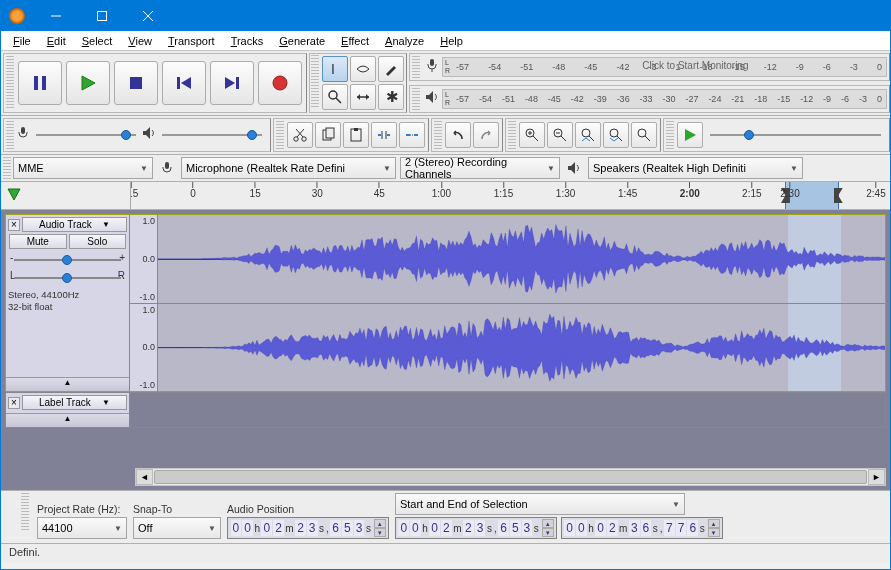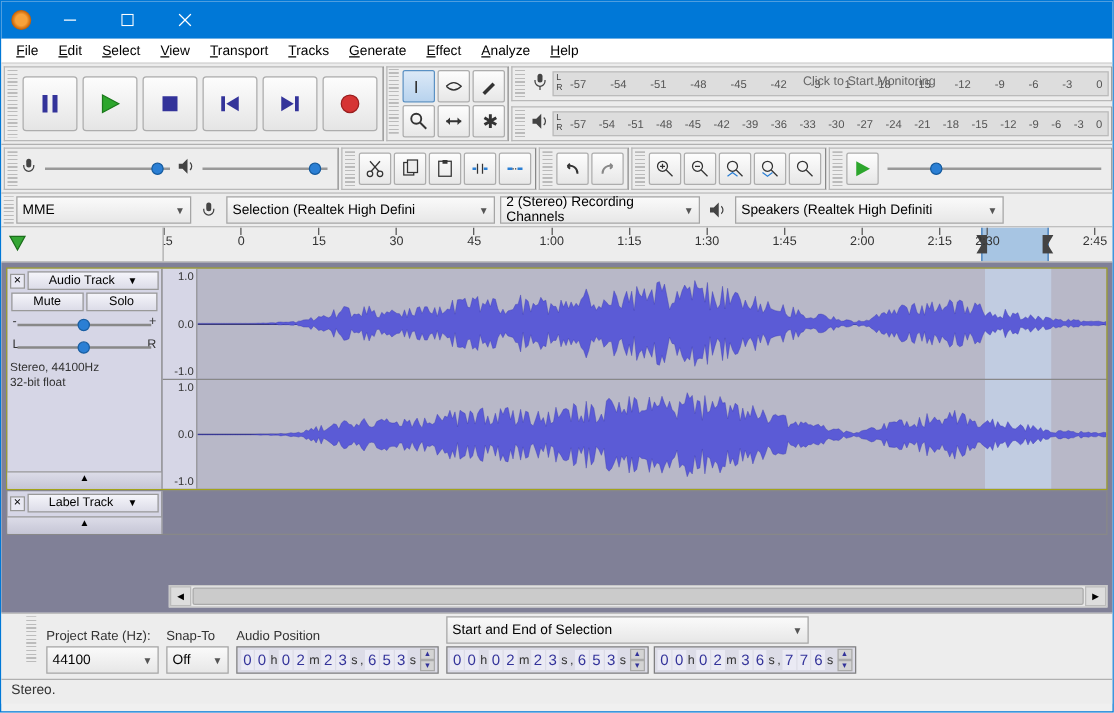--- a/index.html
+++ b/index.html
@@ -410,21 +410,21 @@
       <span>MME</span>
       <span class="arrow">▼</span>
     </div>
   <span class="mic-icon">
       <svg width="14" height="14">
         <rect x="5" y="1" width="4" height="7" rx="2" fill="#444"></rect>
         <path d="M3 6 v1 a4 4 0 0 0 8 0 v-1" fill="none" stroke="#444"></path>
       </svg>
     </span>
   <div class="selbox" style="width:215px">
-      <span>Selection (Realtek High Defini</span>
+      <span>Microphone (Realtek Rate Defini</span>
       <span class="arrow">▼</span>
     </div>
   <div class="selbox" style="width:160px;margin-left:4px">
       <span>2 (Stereo) Recording Channels</span>
       <span class="arrow">▼</span>
     </div>
   <span class="spk-icon">
       <svg width="14" height="14">
         <polygon points="1,5 4,5 8,1 8,13 4,9 1,9" fill="#444"></polygon>
         <path d="M10 4 a4 4 0 0 1 0 6" fill="none" stroke="#444"></path>
@@ -449,21 +449,21 @@
     </div>
   <div class="tick" style="left: 0px;"><div style="height:6px;width:1px;background:#555;margin:0 auto"></div>-15</div>
       <div class="tick" style="left: 62.0833px;"><div style="height:6px;width:1px;background:#555;margin:0 auto"></div>0</div>
       <div class="tick" style="left: 124.167px;"><div style="height:6px;width:1px;background:#555;margin:0 auto"></div>15</div>
       <div class="tick" style="left: 186.25px;"><div style="height:6px;width:1px;background:#555;margin:0 auto"></div>30</div>
       <div class="tick" style="left: 248.333px;"><div style="height:6px;width:1px;background:#555;margin:0 auto"></div>45</div>
       <div class="tick" style="left: 310.417px;"><div style="height:6px;width:1px;background:#555;margin:0 auto"></div>1:00</div>
       <div class="tick" style="left: 372.5px;"><div style="height:6px;width:1px;background:#555;margin:0 auto"></div>1:15</div>
       <div class="tick" style="left: 434.583px;"><div style="height:6px;width:1px;background:#555;margin:0 auto"></div>1:30</div>
       <div class="tick" style="left: 496.667px;"><div style="height:6px;width:1px;background:#555;margin:0 auto"></div>1:45</div>
-      <div class="tick" style="left: 558.75px;"><div style="height:6px;width:1px;background:#555;margin:0 auto"></div>2:00</div>
+      <div class="tick" style="left: 558.75px; font-weight: bold;"><div style="height:6px;width:1px;background:#555;margin:0 auto"></div>2:00</div>
       <div class="tick" style="left: 620.833px;"><div style="height:6px;width:1px;background:#555;margin:0 auto"></div>2:15</div>
       <div class="tick" style="left: 659px;"><div style="height:6px;width:1px;background:#555;margin:0 auto"></div>2:30</div>
       <div class="tick" style="left: 745px;"><div style="height:6px;width:1px;background:#555;margin:0 auto"></div>2:45</div>
     </div>
 </div>
 
 <div class="trackarea">
 
   <div class="audio-track">
     <div class="track-panel" style="height:176px">
@@ -552,21 +552,21 @@
   <div class="drag-grip" style="height:38px"></div>
   <div class="grp">
     <div class="lab">Project Rate (Hz):</div>
     <div class="selbox" style="width:90px">
         <span>44100</span>
         <span class="arrow">▼</span>
       </div>
   </div>
   <div class="grp">
     <div class="lab">Snap-To</div>
-    <div class="selbox" style="width:50px">
+    <div class="selbox" style="width:88px">
         <span>Off</span>
         <span class="arrow">▼</span>
       </div>
   </div>
   <div class="grp">
     <div class="lab">Audio Position</div>
     <div class="timectl" id="tc1">
         <span class="d">0</span>
         <span class="d">0</span>
         <span class="u">h</span>
@@ -631,14 +631,14 @@
           <div class="spin">
             <div>▴</div>
             <div>▾</div>
           </div>
         </div>
     </div>
   </div>
 </div>
 
 <div class="statusbar">
-  <span>Stereo.</span>
+  <span>Defini.</span>
 </div>
 
 </body></html>

